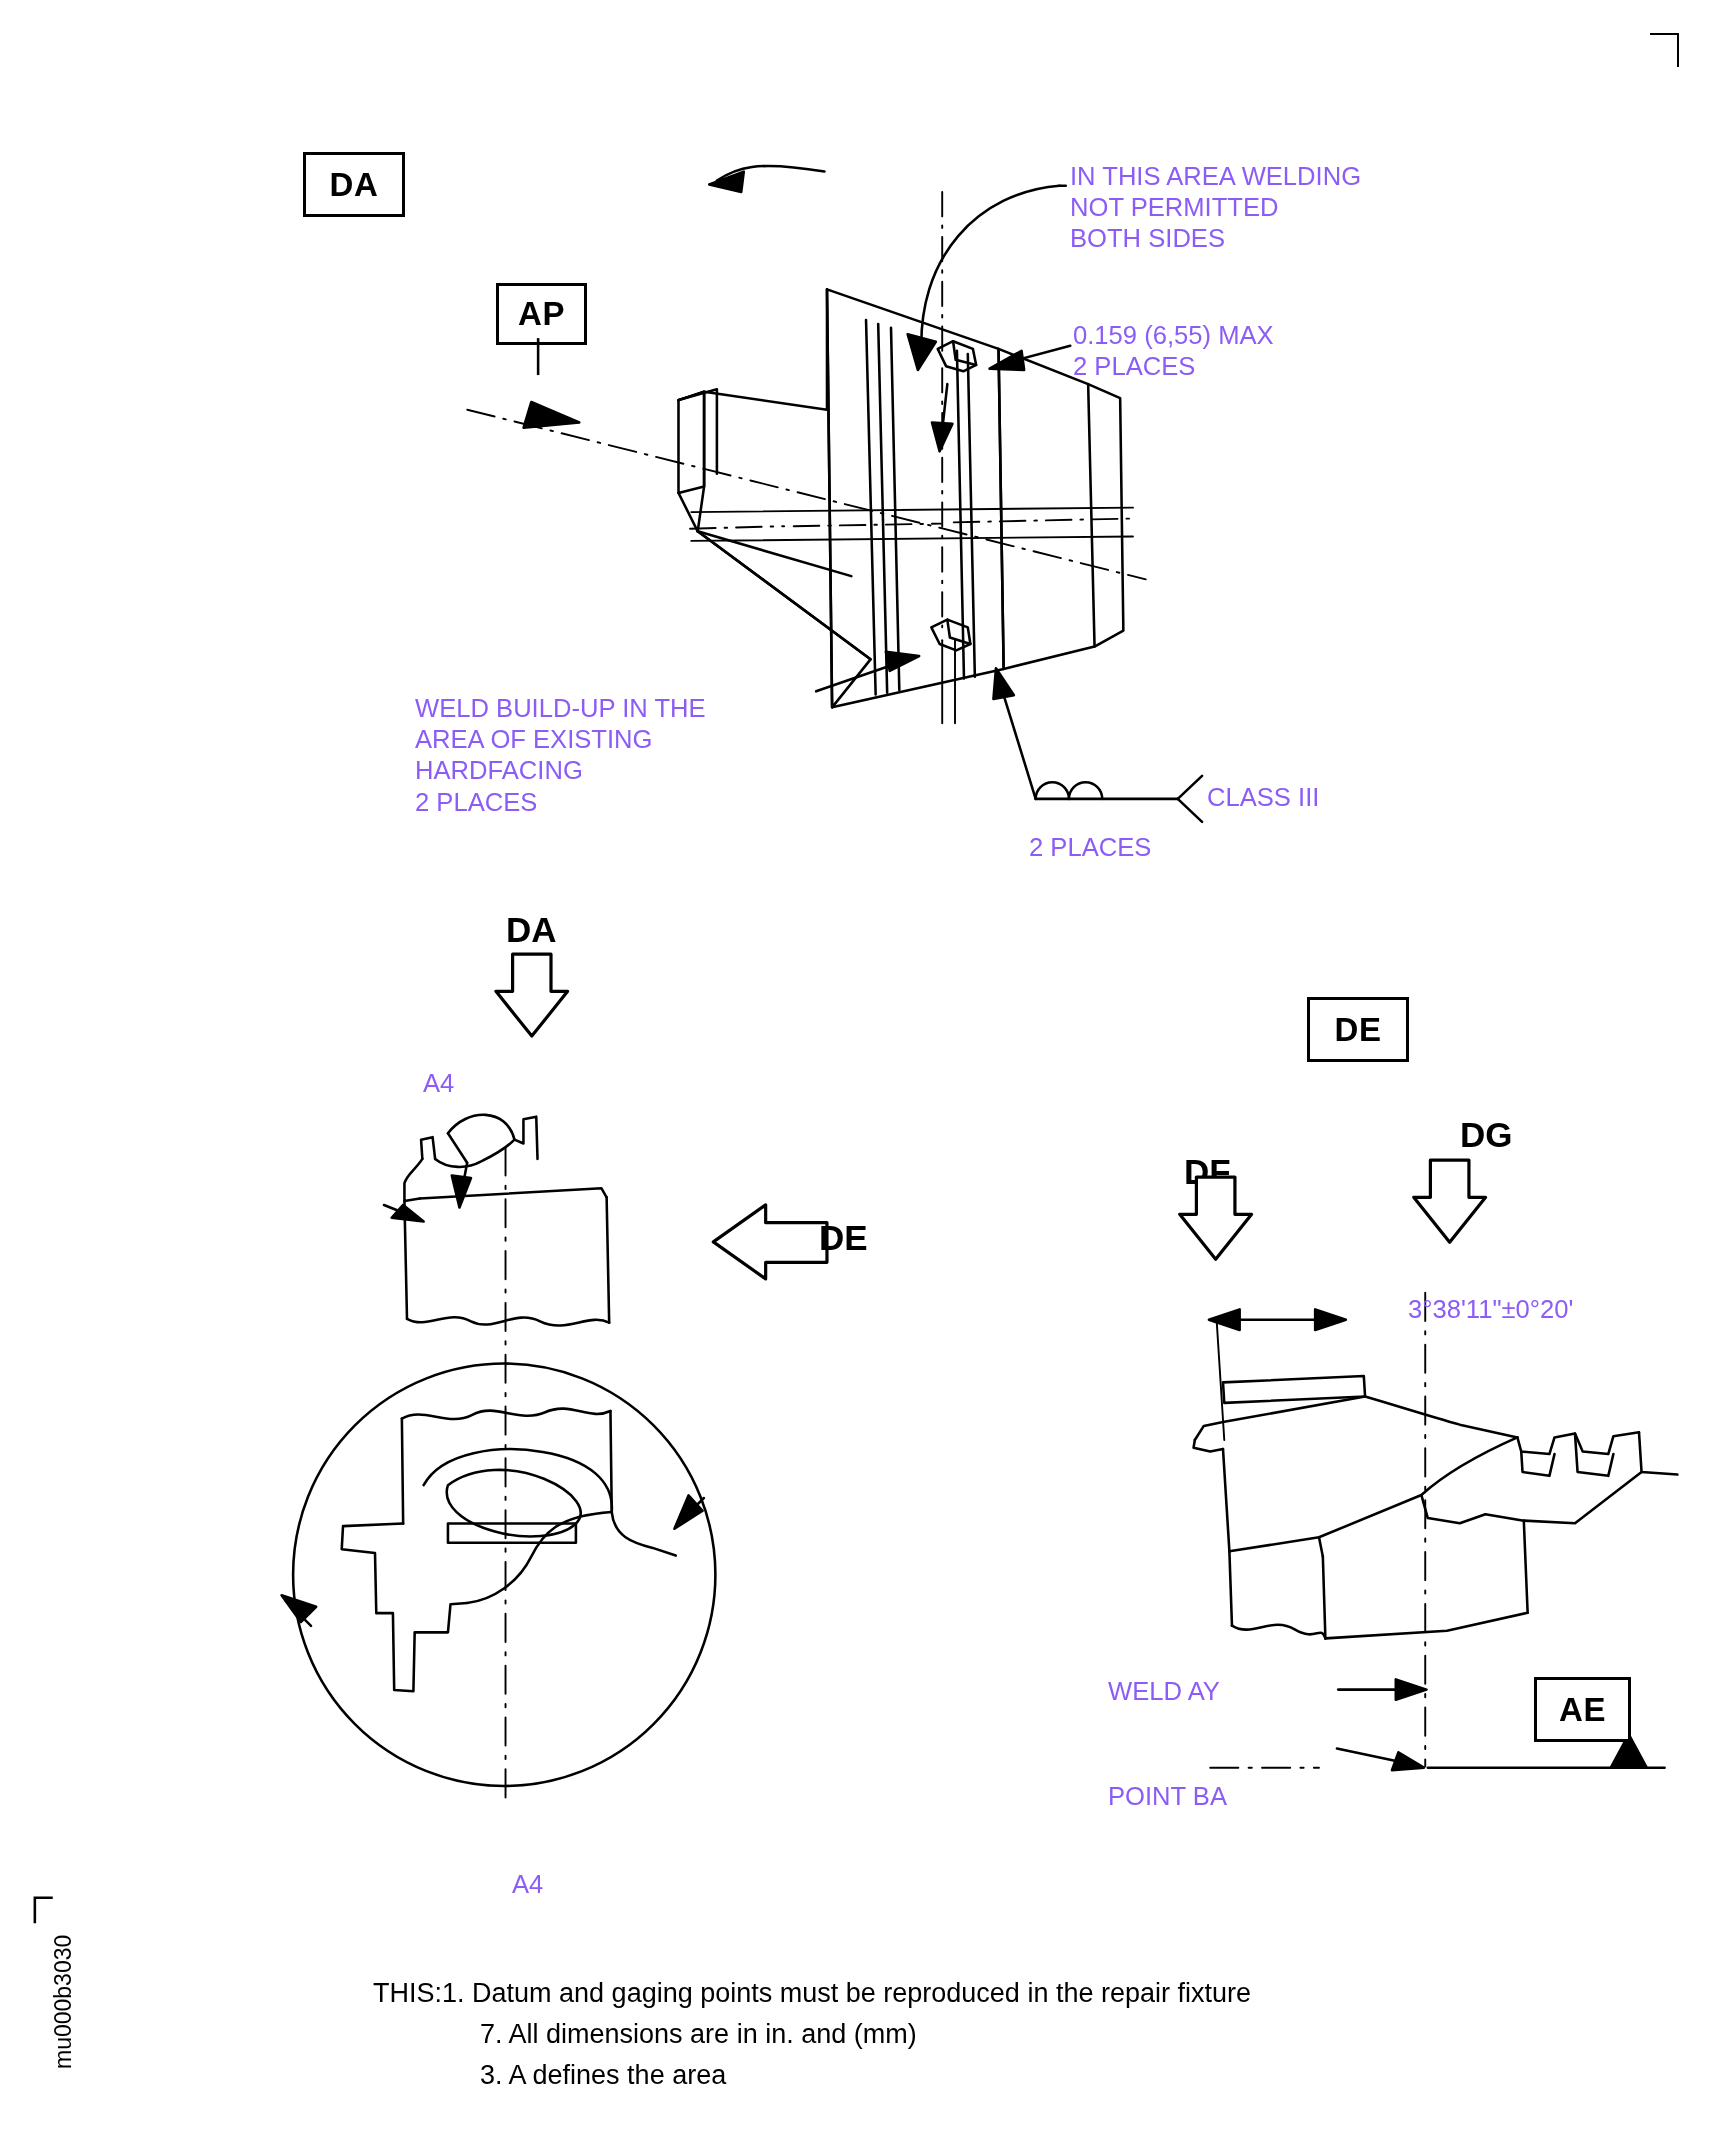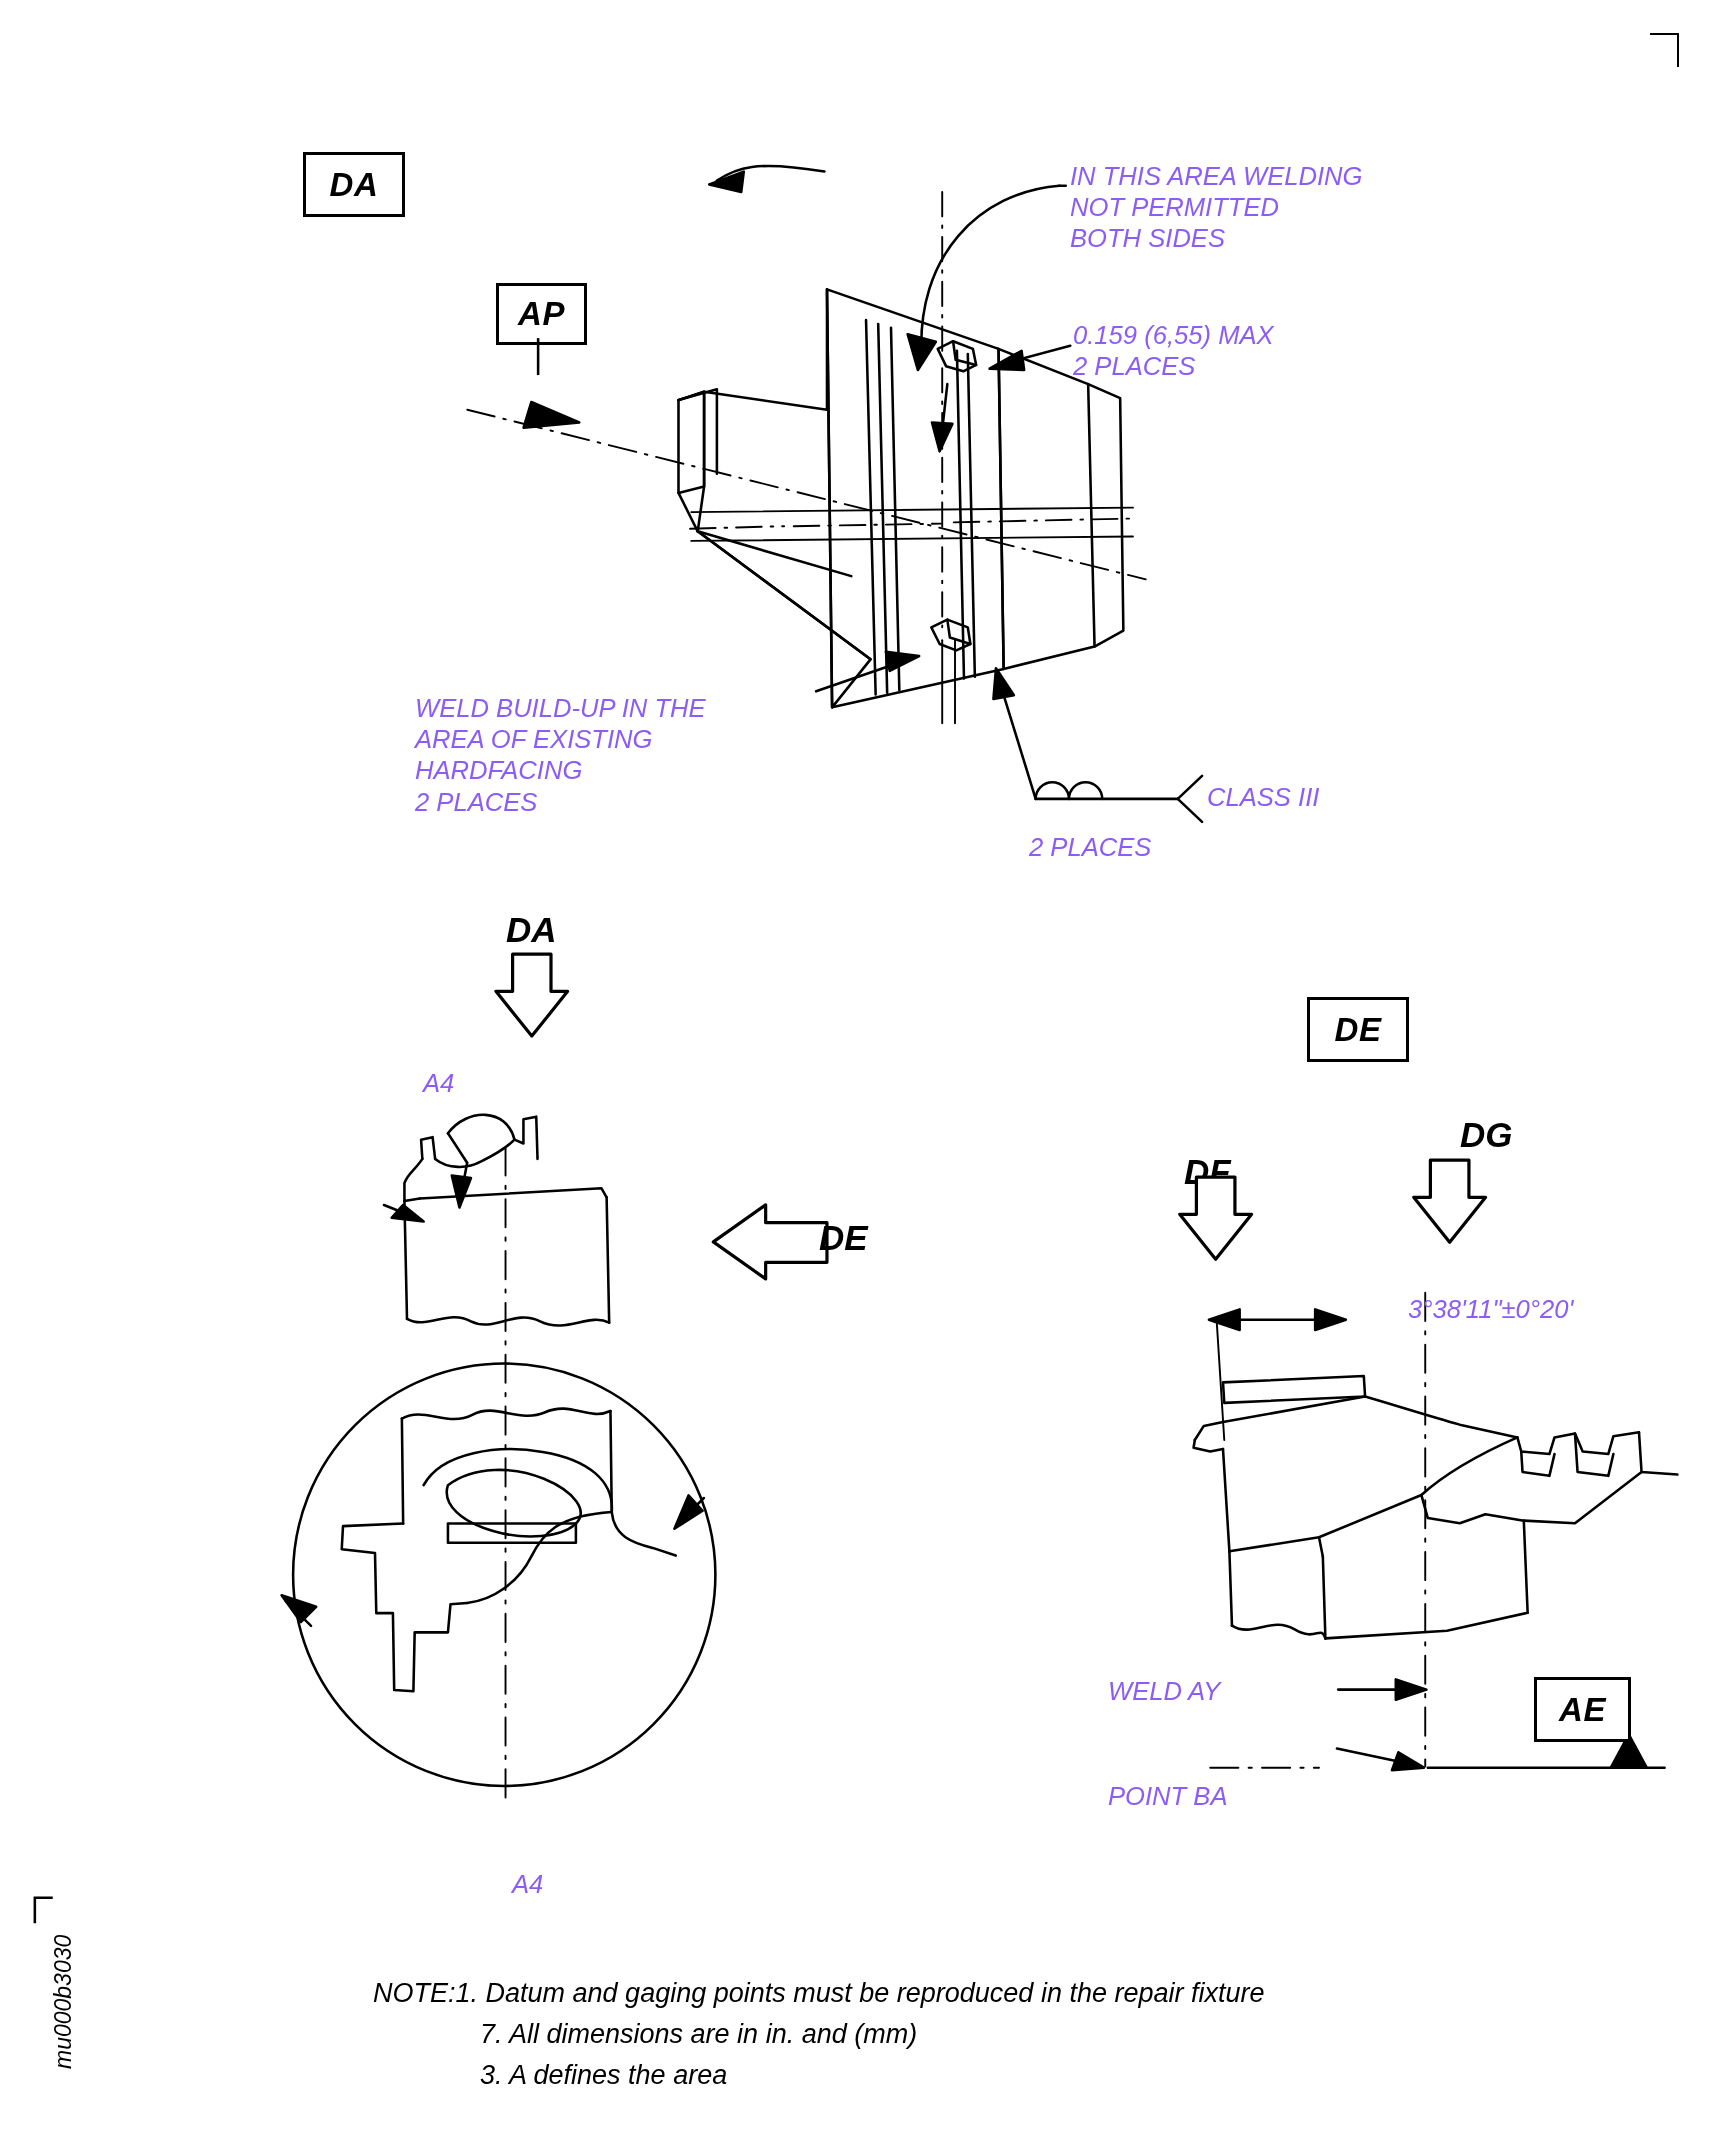--- a/index.html
+++ b/index.html
@@ -13,21 +13,20 @@
     position: relative;
     font-family: "Liberation Sans", sans-serif;
     color: #000000;
     overflow: hidden;
   }
   .page {
     position: absolute;
     left: 0; top: 0;
     width: 1734px;
     height: 2129px;
-    font-style: italic;
   }
   .abs { position: absolute; }
   .txt {
     position: absolute;
     font-family: "Liberation Sans", sans-serif;
     font-size: 25.6px;
     line-height: 1.22;
     color: #8b5cf6;
     white-space: pre;
   }
@@ -290,18 +289,18 @@
   <div class="txt" style="left:1108px; top:1676px;">WELD AY</div>
   <div class="txt" style="left:1108px; top:1781px;">POINT BA</div>
 
   <div class="boxlabel" style="left:1534px; top:1677px; width:91px; height:59px;text-align:right;">AE</div>
 
   <svg class="abs" style="left:31px; top:1895px; width:25.6px; height:31px;" viewBox="0 0 40 48">
     <path d="M34,4 L6,4 L6,44" fill="none" stroke="#000" stroke-width="4"></path>
   </svg>
   <div class="sidecode" style="left:50px; top:2069px; transform: rotate(-90deg);">mu000b3030</div>
 
-  <div class="notes" style="left:373px; top:1973px;"><span>NOTE:</span><span>1. Datum and gaging points must be reproduced in the repair fixture</span></div>
+  <div class="notes" style="left:373px; top:1973px;"><span>THIS:</span><span>1. Datum and gaging points must be reproduced in the repair fixture</span></div>
   <div class="notes" style="left:480px; top:2014px;">7. All dimensions are in in. and (mm)</div>
   <div class="notes" style="left:480px; top:2055px;">3. A defines the area</div>
 
 </div>
 
 
 </body></html>

